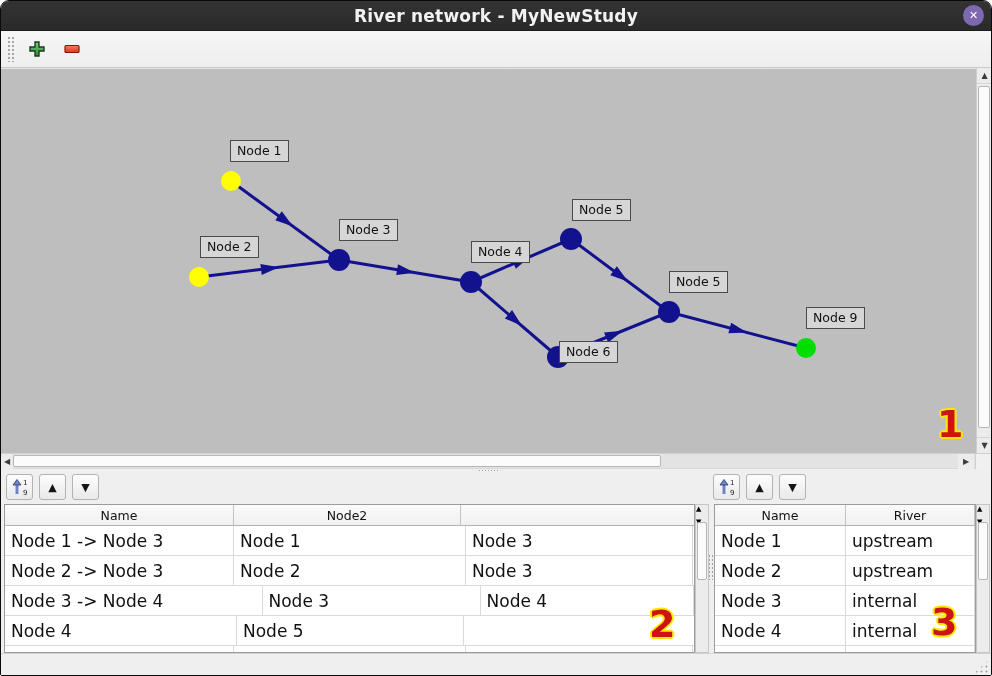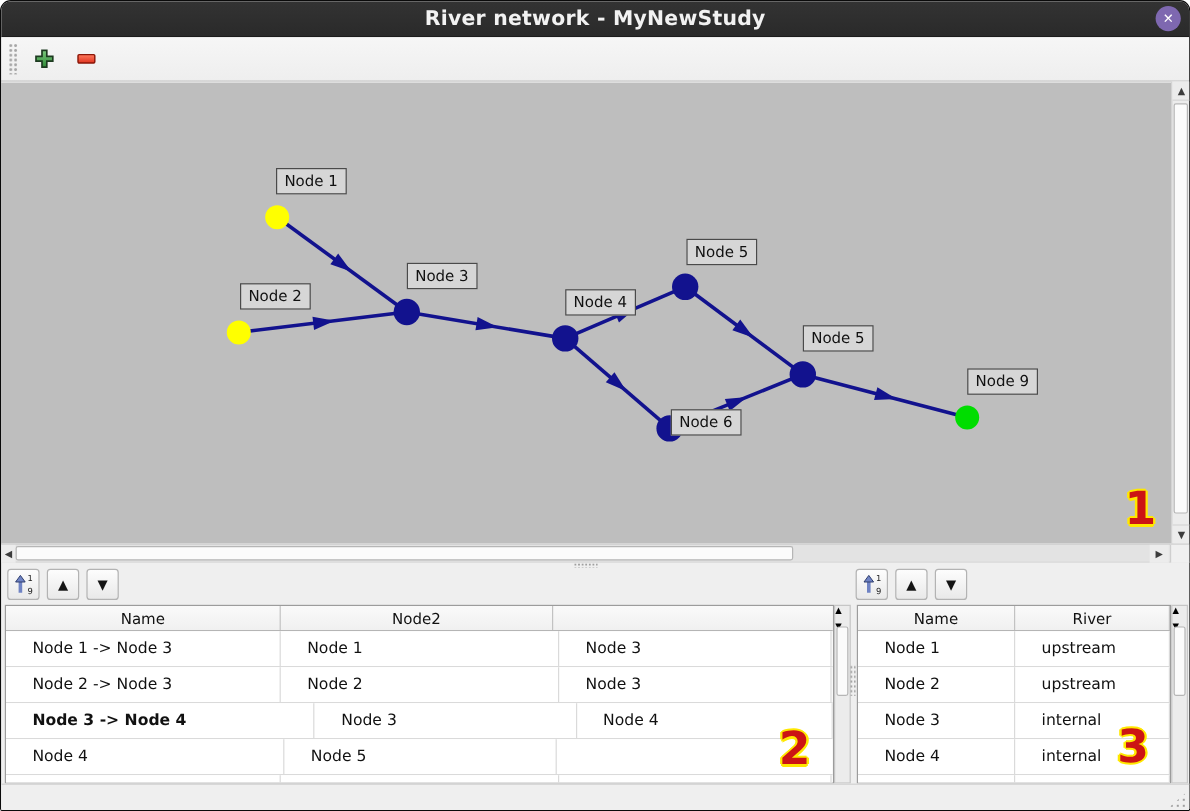--- a/index.html
+++ b/index.html
@@ -89,22 +89,22 @@
   }
   .dtable { position:absolute; top:35px; background:#ffffff; border:1px solid #9c9c9c; overflow:hidden; }
   .thead { display:flex; height:21px; background:linear-gradient(#fafafa,#f0f0f0); border-bottom:1px solid #b5b5b5; }
   .th {
     display:flex; align-items:center; justify-content:center;
     font-size:12.5px; color:#111; border-right:1px solid #c2c2c2; height:100%;
   }
   .tr { display:flex; height:30px; border-bottom:1px solid #dadada; background:#fff; }
   .tr.partial { height:8px; border-bottom:none; }
   .td {
-    display:flex; align-items:center; padding-left:22px;
-    font-size:13px; color:#111; border-right:1px solid #dadada; height:100%;
+    display:flex; align-items:center; padding-left:6px;
+    font-size:17px; color:#111; border-right:1px solid #dadada; height:100%;
   }
   .table-vscroll { top:35px; height:149px; background:#ececec; border:1px solid #c6c6c6; position:absolute; width:14px; }
   .table-vscroll .sb-btn { width:12px; height:13px; font-size:7px; }
   .table-vscroll .up { left:0; top:1px; }
   .table-vscroll .down { left:0; bottom:1px; }
   .table-vscroll .sb-thumb { left:1px; top:17px; width:10px; height:58px; }
   .v-splitter {
     position:absolute; left:707px; top:85px; width:5px; height:26px;
     background-image:radial-gradient(circle, #9f9f9f .8px, transparent 1px);
     background-size:3px 4px;
@@ -270,21 +270,21 @@
             <div class="td" style="width: 229px;">Node 1 -&gt; Node 3</div>
             <div class="td" style="width: 232px;">Node 1</div>
             <div class="td" style="width: 227px;">Node 3</div>
           </div>
           <div class="tr">
             <div class="td" style="width: 229px;">Node 2 -&gt; Node 3</div>
             <div class="td" style="width: 232px;">Node 2</div>
             <div class="td" style="width: 227px;">Node 3</div>
           </div>
           <div class="tr">
-            <div class="td" style="width: 274px; font-weight: bold;">Node 3 -&gt; Node 4</div>
+            <div class="td" style="width: 274px;">Node 3 -&gt; Node 4</div>
             <div class="td" style="width: 232px;">Node 3</div>
             <div class="td" style="width: 227px;">Node 4</div>
           </div>
           <div class="tr">
             <div class="td" style="width: 232px;">Node 4</div>
             <div class="td" style="width: 227px;">Node 5</div>
           </div>
           <div class="tr partial">
             <div class="td" style="width: 229px;"></div>
             <div class="td" style="width: 232px;"></div>

